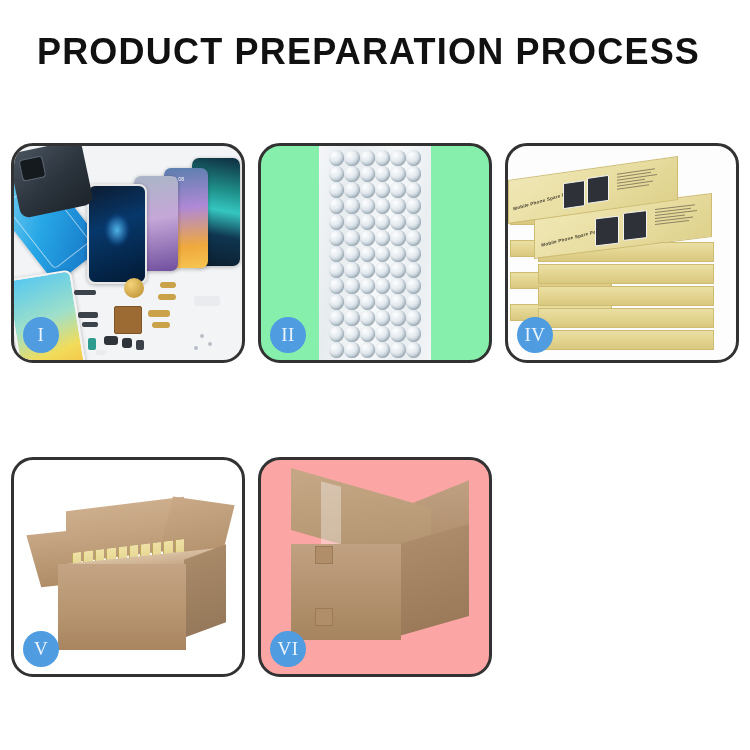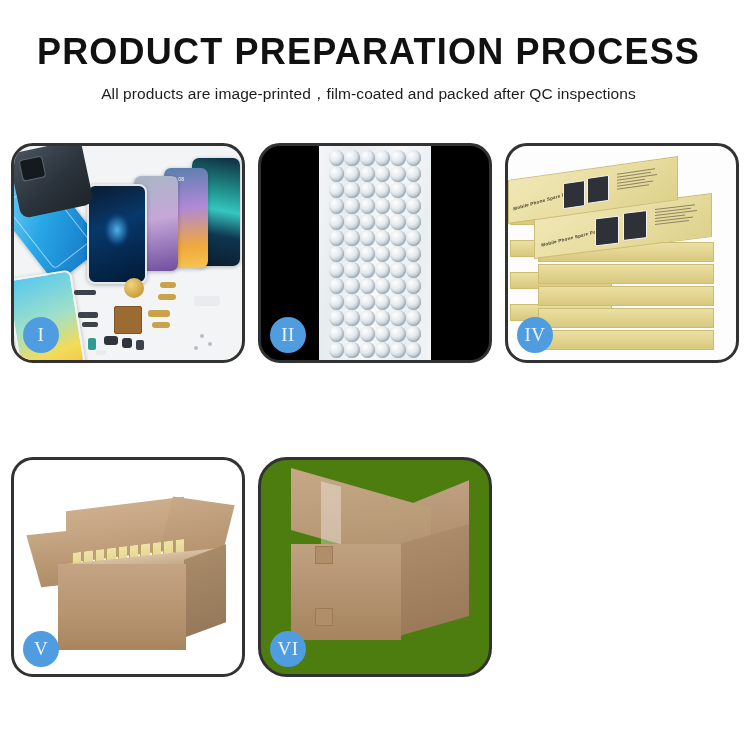--- a/index.html
+++ b/index.html
@@ -90,21 +90,21 @@
   .pt{position:absolute;background:#3c4249;border-radius:2px;}
   .pt.flex{background:#c9a24a;border-radius:3px;}
   .pt.gold{background:radial-gradient(circle at 35% 32%,#f3d37a,#b8892a);border-radius:50%;}
   .pt.grid{background:#9b6b33;border:1px solid #7d5526;border-radius:2px;}
   .pt.btn{background:#2e3439;border-radius:3px;}
   .pt.teal{background:#2e9c8e;border-radius:2px;}
   .pt.screw{background:#b9bfc6;border-radius:50%;}
   .pt.white{background:#e9ebee;border-radius:3px;}
 
   
-  .p2{background:#000000;}
+  .p2{background:#86efac;}
   .pouch{
     position:absolute;left:50%;top:-2px;transform:translateX(-50%);
     width:112px;height:220px;
     background:linear-gradient(100deg,#f4f6f8 0%,#e7ecef 25%,#f6f8f9 55%,#e9eef1 80%,#f3f5f7 100%);
   }
   .bubbles{
     position:absolute;left:10px;top:6px;right:10px;bottom:4px;
     display:grid;grid-template-columns:repeat(6,1fr);grid-auto-rows:16px;gap:0px;
   }
   .bub{
@@ -209,21 +209,21 @@
   .c5-fill{
     position:absolute;left:58px;top:86px;width:112px;height:36px;
     display:flex;gap:2px;transform:skewY(-7deg);overflow:hidden;
   }
   .c5-fill span{
     flex:1;background:linear-gradient(180deg,#efe2a6 0%,#e2d188 55%,#cdb969 100%);
     border-left:1px solid #bba75c;
   }
 
   
-  .p6{background:#4d7c0f;border-radius:29px;}
+  .p6{background:#fca5a5;}
   .c6-top{
     position:absolute;left:30px;top:28px;width:140px;height:62px;
     background:linear-gradient(160deg,#c6a886 0%,#b99a77 60%,#ad8d6b 100%);
     transform:skewY(16deg);
   }
   .c6-topR{
     position:absolute;left:150px;top:32px;width:58px;height:58px;
     background:linear-gradient(200deg,#bfa081 0%,#ab8b69 100%);
     transform:skewY(-22deg);
   }
@@ -242,21 +242,20 @@
   }
   .c6-tab{position:absolute;background:#b08e6a;border:1px solid #9c7a57;}
 </style>
 </head>
 <body>
 
 <div class="page">
 
   <div class="header">
     <div class="title">PRODUCT PREPARATION PROCESS</div>
-    <div class="subtitle">All products are image-printed，film-coated and packed after QC inspections</div>
   </div>
 
   <div class="grid">
 
     <div class="panel p1">
       <div class="scene">
         <div class="ph ph-a"></div>
         <div class="ph ph-e"></div>
         <div class="ph ph-d"></div>
         <div class="ph ph-c"></div>

